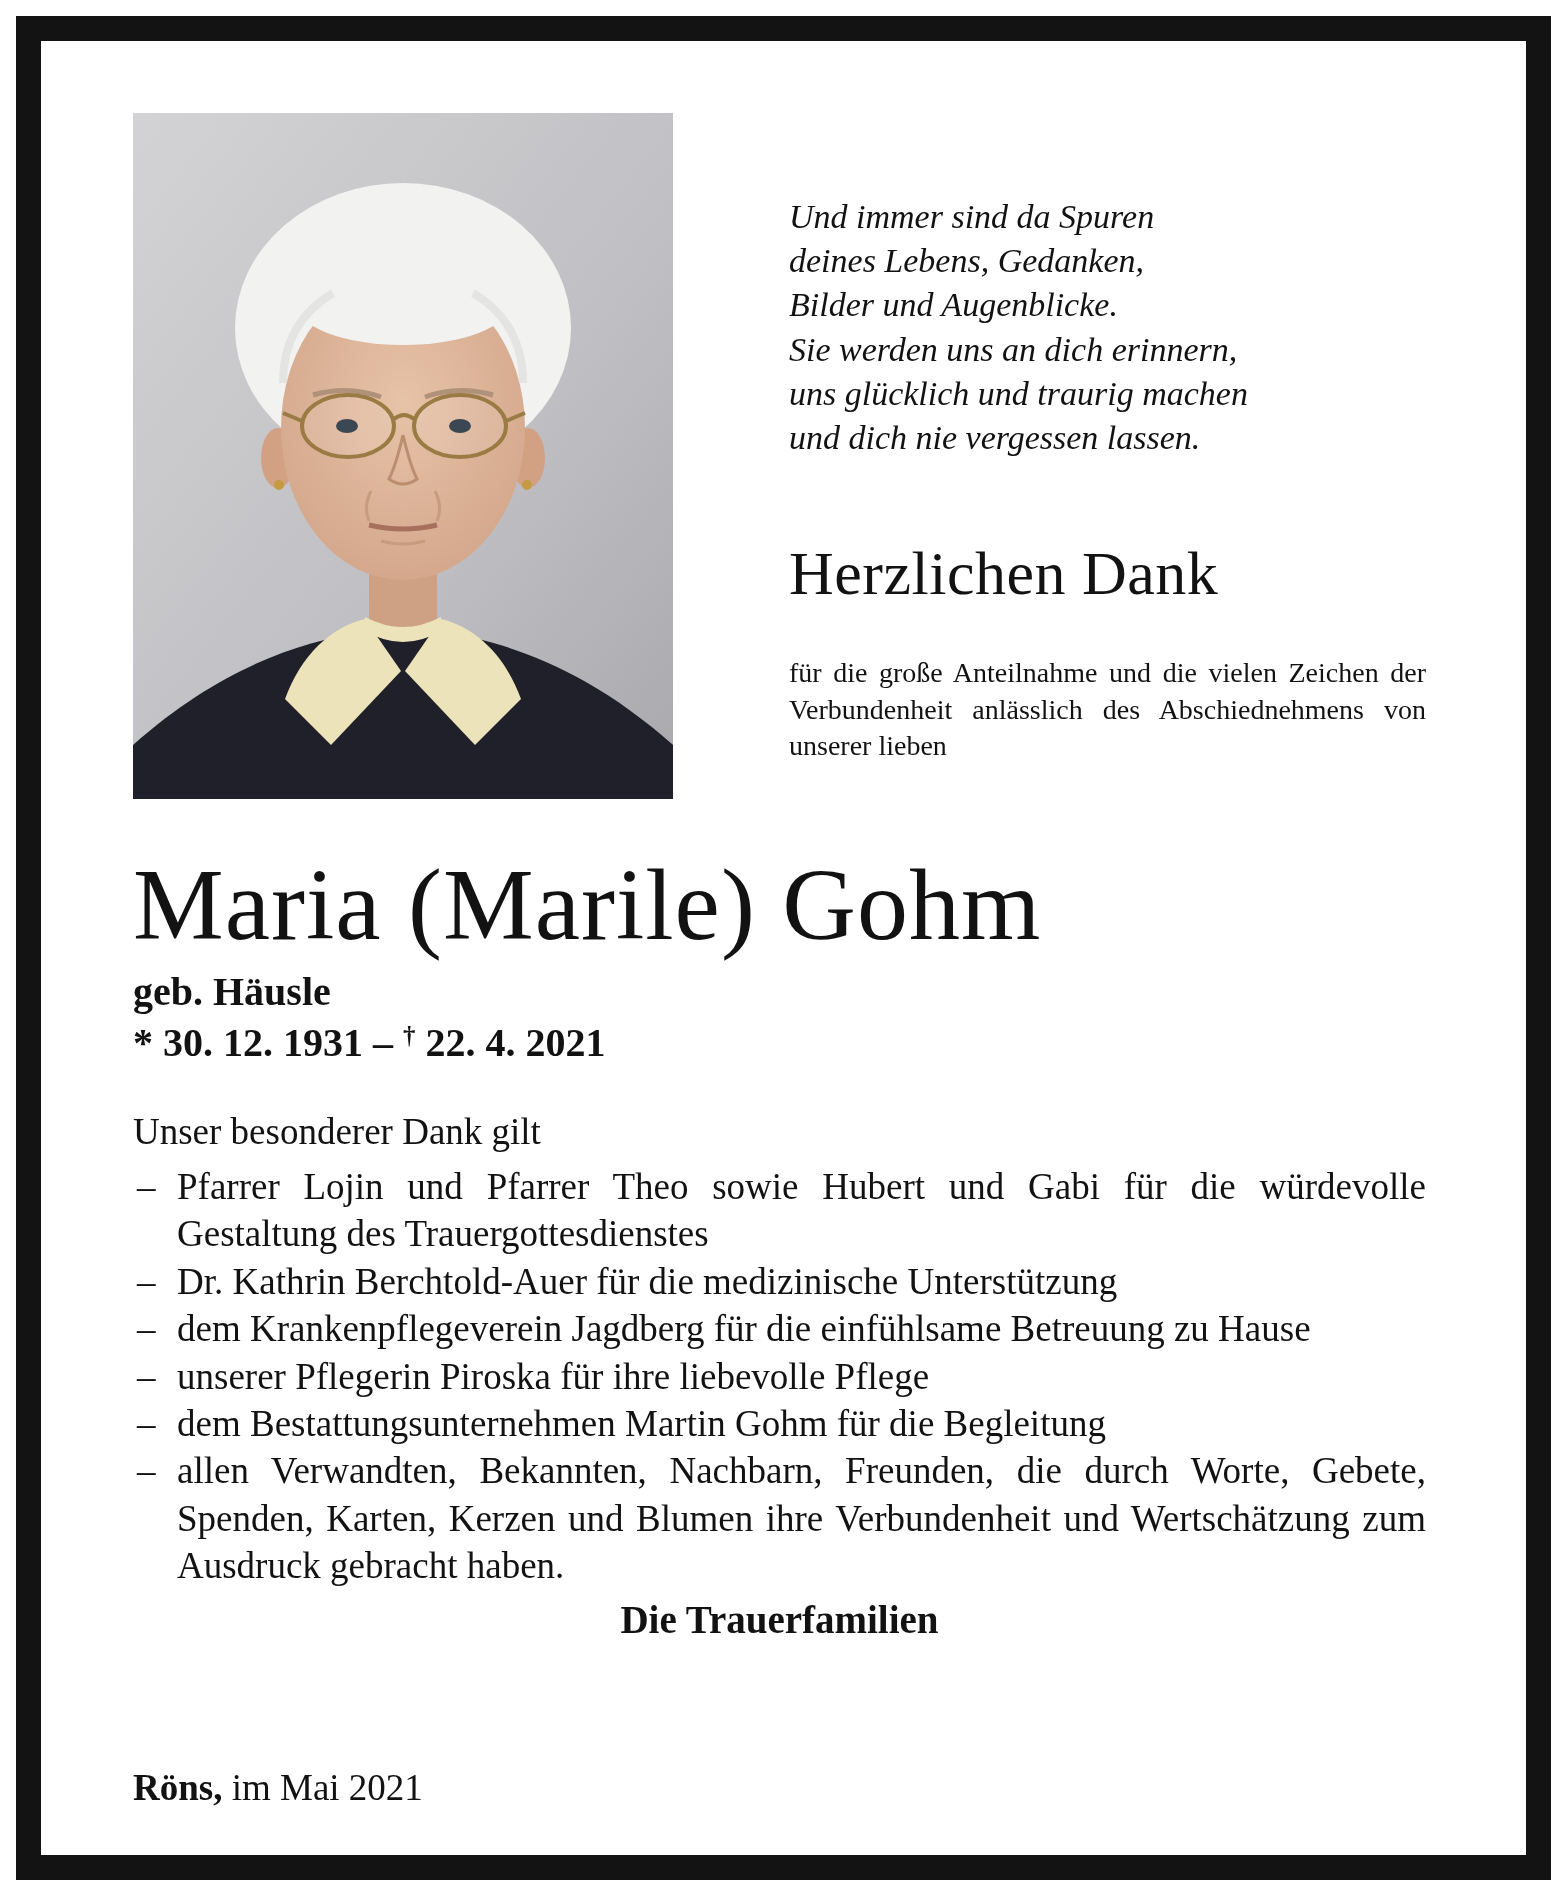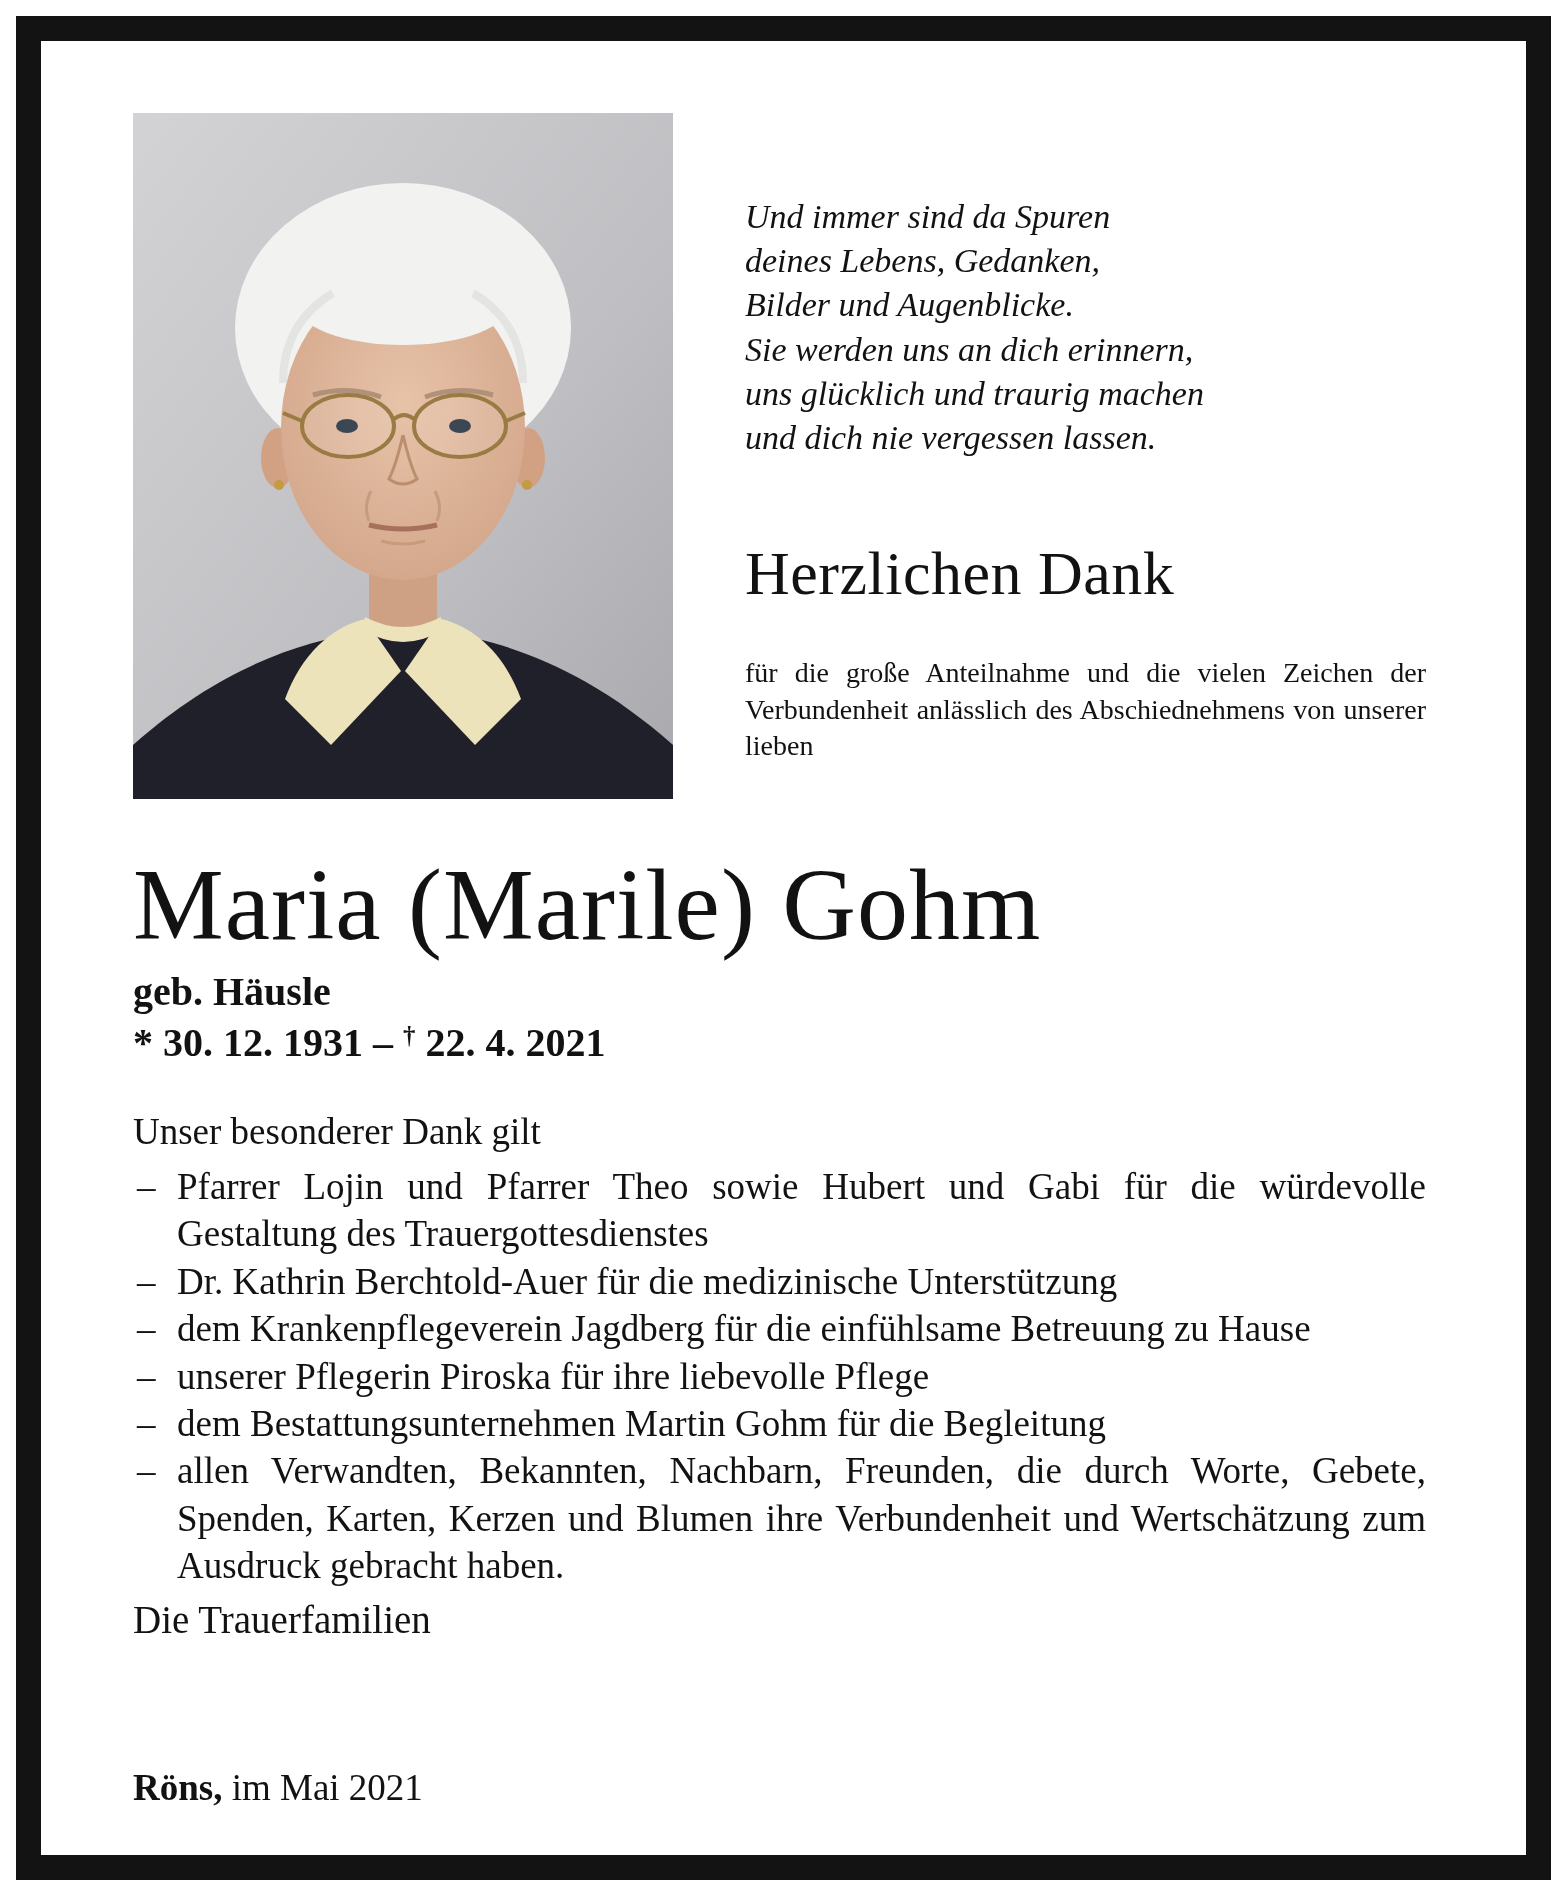--- a/index.html
+++ b/index.html
@@ -22,21 +22,21 @@
     box-sizing: border-box;
     border: 25px solid #131313;
     padding: 72px 100px 34px 92px;
     display: flex;
     flex-direction: column;
     overflow: hidden;
     background: #ffffff;
   }
   .top {
     display: flex;
-    gap: 72px;
+    gap: 116px;
   }
   .photo {
     width: 540px;
     height: 686px;
     flex: none;
     overflow: hidden;
   }
   .photo svg { display: block; width: 100%; height: 100%; }
   .right-col {
     flex: 1;
@@ -96,22 +96,22 @@
     text-align: justify;
   }
   .item .marker {
     position: absolute;
     left: 4px;
     top: 0;
   }
   .signature {
     margin-top: 8px;
     font-size: 39px;
-    font-weight: normal;
-    text-align: left;
+    font-weight: bold;
+    text-align: center;
   }
   .bottom {
     margin-top: auto;
     font-size: 37px;
     padding-bottom: 12px;
   }
   .bottom .place { font-weight: bold; }
 </style>
 </head>
 <body>

